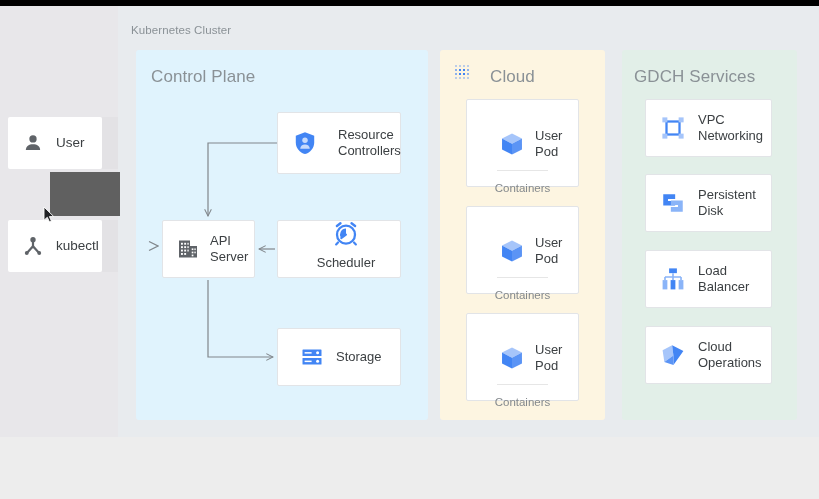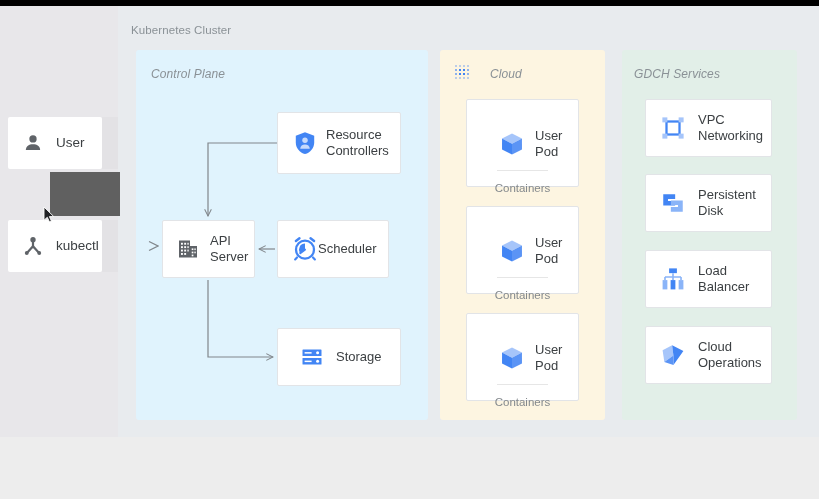--- a/index.html
+++ b/index.html
@@ -53,25 +53,24 @@
   }
 
   
   .zone {
     position: absolute;
     border-radius: 3px;
   }
   .zone-title {
     position: absolute;
     top: 17px;
-    font-size: 12px;
+    font-size: 17px;
     color: #8a9196;
     white-space: nowrap;
     letter-spacing: .1px;
-    font-style: italic;
   }
   #zone-control  { left: 136px; top: 44px;  width: 292px; height: 370px; background: #e0f3fd; }
   #zone-control .zone-title { left: 15px; }
   #zone-nodes    { left: 440px; top: 44px;  width: 165px; height: 370px; background: #fdf5e1; }
   #zone-nodes .zone-title { left: 50px; }
   #zone-gdch     { left: 622px; top: 44px;  width: 175px; height: 370px; background: #e2efe8; }
   #zone-gdch .zone-title { left: 12px; }
 
   
   .nodes-grid-icon {
@@ -121,23 +120,23 @@
     position: absolute;
     left: 102px;
     width: 16px;
     height: 52px;
     background: #e3e2e5;
   }
   #shade-user    { top: 111px; }
   #shade-kubectl { top: 214px; }
 
   
-  #card-resource  { left: 277px; top: 106px; width: 124px; height: 62px; padding-left: 14px; gap: 8px; }
+  #card-resource  { left: 277px; top: 106px; width: 124px; height: 62px; padding-left: 14px; gap: 20px; }
   #card-api       { left: 162px; top: 214px; width: 93px;  height: 58px; padding-left: 13px; gap: 10px; }
-  #card-scheduler { left: 277px; top: 214px; width: 112px; height: 58px; padding-left: 14px; gap: 0; }
+  #card-scheduler { left: 277px; top: 214px; width: 124px; height: 58px; padding-left: 14px; gap: 8px; flex-direction: column; }
   #card-storage   { left: 277px; top: 322px; width: 124px; height: 58px; padding-left: 22px; gap: 12px; }
 
   
   .pod {
     width: 113px;
     left: 466px;
     height: 88px;
     display: block;
     padding: 18px;
   }

